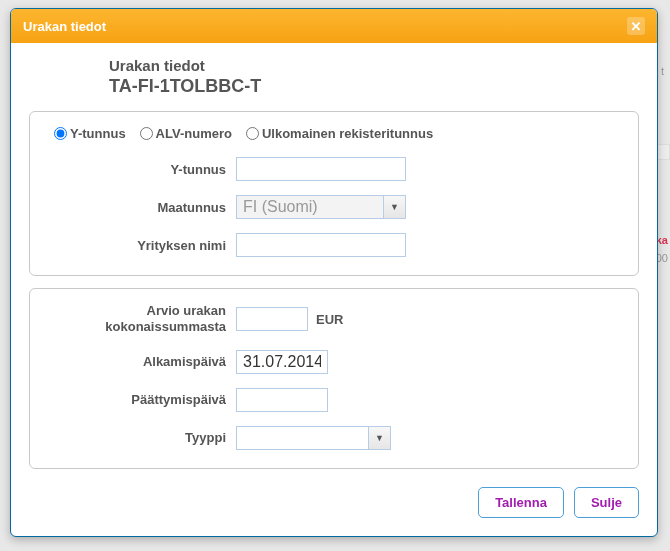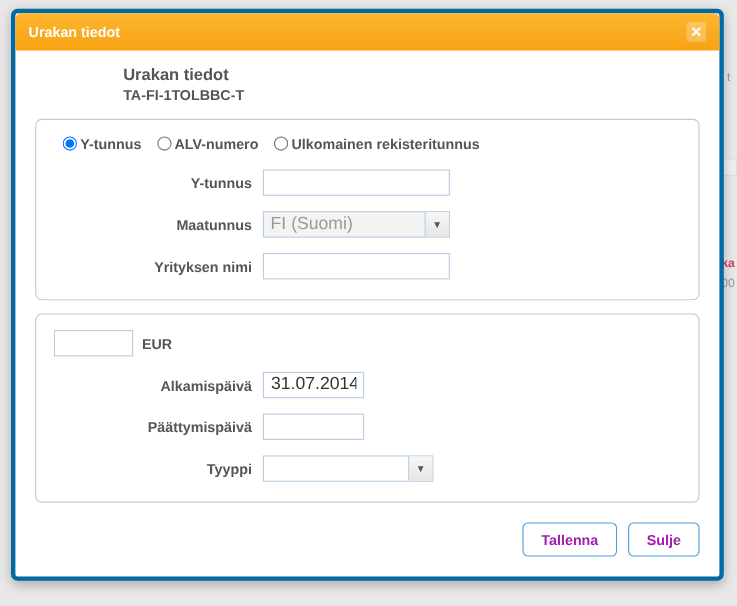--- a/index.html
+++ b/index.html
@@ -10,21 +10,21 @@
       height: 551px;
       overflow: hidden;
       position: relative;
     }
     .dialog {
       position: absolute;
       left: 10px;
       top: 8px;
       width: 648px;
       background: #fff;
-      border: 4px solid #0369a1;
+      border: 1px solid #0369a1;
       border-radius: 6px;
       box-shadow: 0 3px 10px rgba(0,0,0,0.25);
     }
     .titlebar {
       background: linear-gradient(#fcb62f, #f7a213);
       color: #fff;
       font-weight: bold;
       font-size: 13px;
       padding: 8px 12px;
       border-radius: 5px 5px 0 0;
@@ -51,21 +51,21 @@
     .heading {
       margin-left: 80px;
       color: #555;
     }
     .heading h2 {
       font-size: 15px;
       font-weight: bold;
       color: #555;
     }
     .heading .sub {
-      font-size: 13px;
+      font-size: 18px;
       font-weight: bold;
       color: #555;
       margin-top: 2px;
     }
     fieldset {
       border: 1px solid #c9c9c9;
       border-radius: 6px;
       margin: 14px 0 0 0;
       padding: 14px 16px 18px 16px;
     }
@@ -224,20 +224,24 @@
       </div>
 
       <div class="form-row">
         <div class="form-label">Yrityksen nimi</div>
         <input type="text" class="w-large" value="" style="">
       </div>
     </fieldset>
 
     <fieldset class="fieldset2">
       <div class="form-row">
+        <div class="form-label multi">
+          <span>Arvio urakan</span><br>
+          <span>kokonaissummasta</span>
+        </div>
         <input type="text" class="w-small" value="" style="">
         <span class="suffix">EUR</span>
       </div>
 
       <div class="form-row">
         <div class="form-label">Alkamispäivä</div>
         <input type="text" class="w-med" value="31.07.2014" style="">
       </div>
 
       <div class="form-row">

